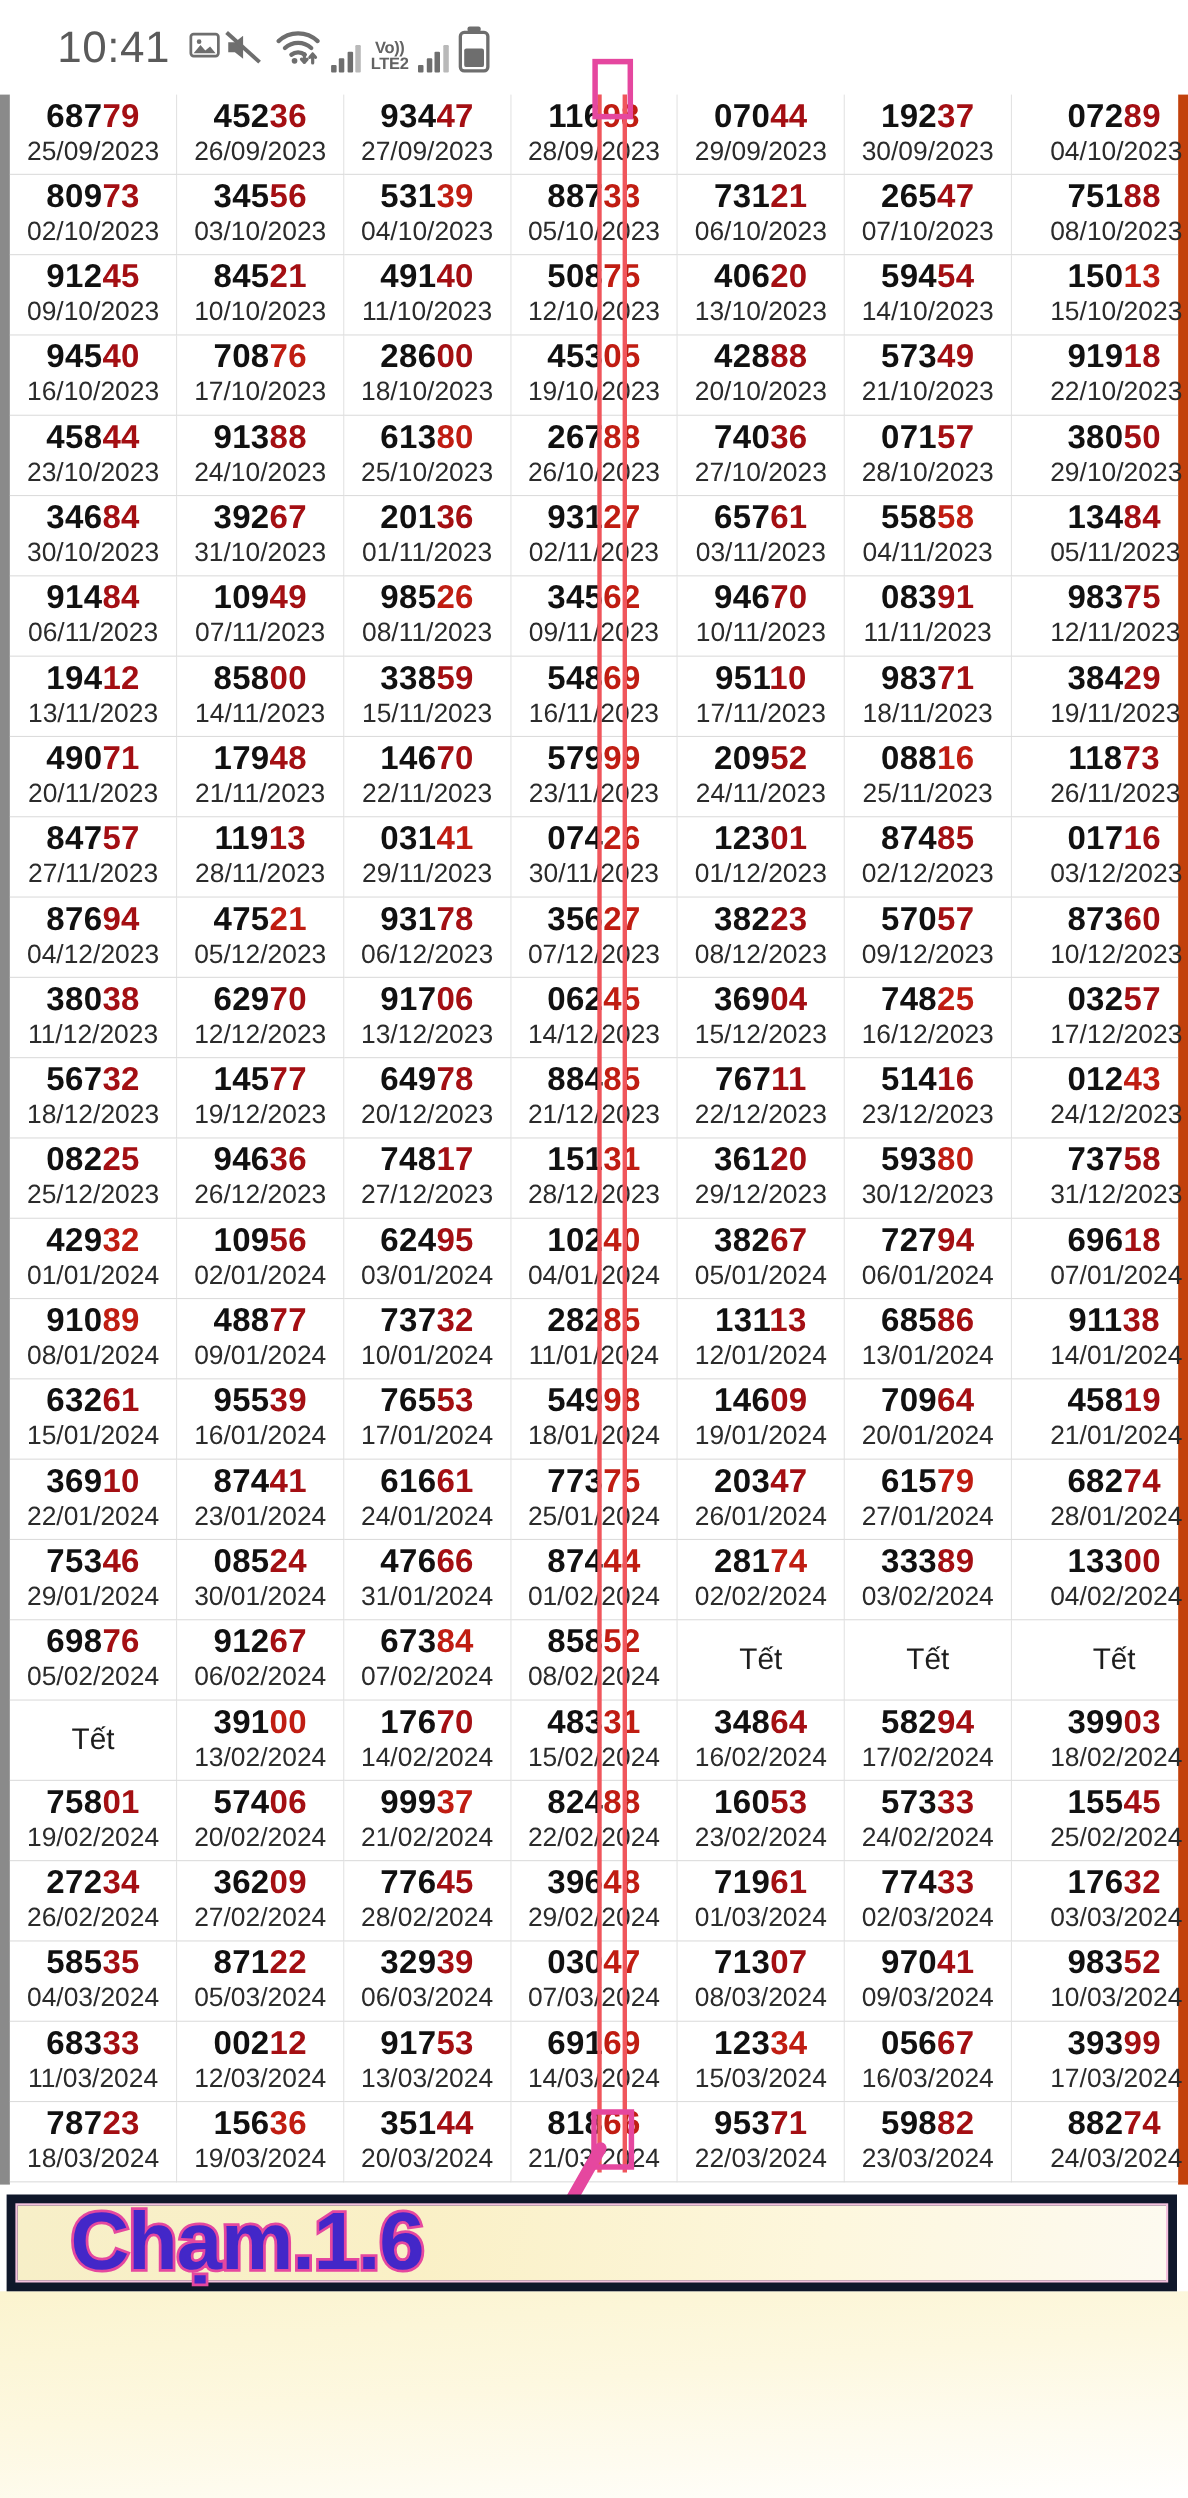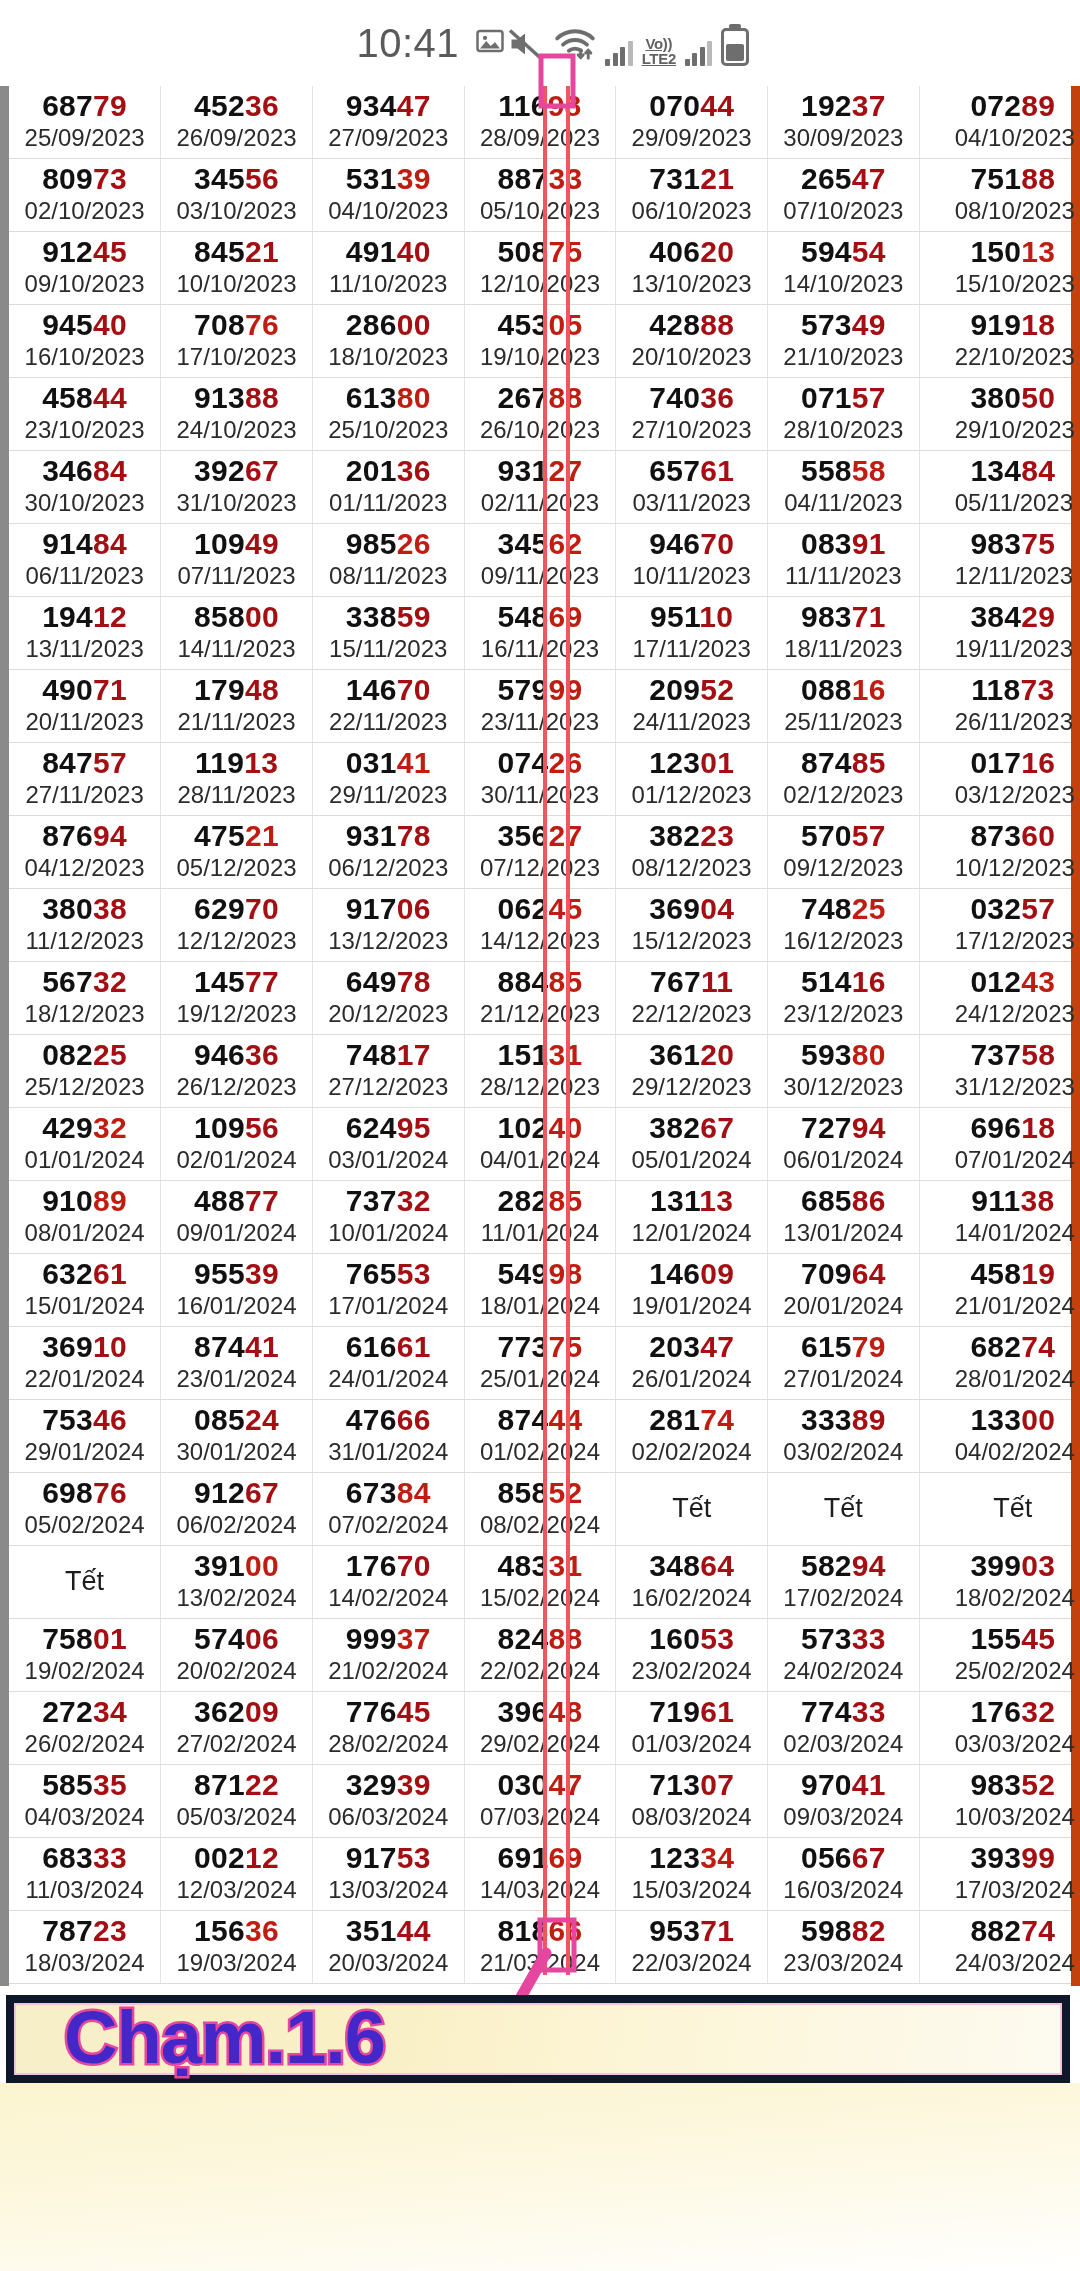--- a/index.html
+++ b/index.html
@@ -7,30 +7,30 @@
     width:1080px; height:2271px;
     background:#ffffff;
     font-family:"Liberation Sans", sans-serif;
     overflow:hidden;
   }
   #app { position:relative; width:1080px; height:2271px; background:#fff; }
 
   
   .statusbar{
     position:absolute; top:0; left:0; width:1080px; height:86px;
-    display:flex; align-items:center; justify-content:center;
+    display:flex; align-items:center; justify-content:flex-start;
     padding:0 26px 0 52px; background:#ffffff;
   }
   .sb-left{ display:flex; align-items:center; gap:16px; }
   .sb-clock{ font-size:40px; color:#5a5a5a; letter-spacing:0.5px; font-family:"Liberation Sans",sans-serif; }
   .sb-right{ display:flex; align-items:flex-end; gap:9px; height:46px; }
   .ic{ display:block; }
 
   .volte{ display:flex; flex-direction:column; align-items:center; justify-content:center;
-          color:#636363; font-size:15px; line-height:15px; font-weight:700; letter-spacing:-0.3px;text-decoration:underline;}
+          color:#636363; font-size:15px; line-height:15px; font-weight:700; letter-spacing:-0.3px;}
 
   .bars{ display:flex; align-items:flex-end; gap:2.5px; height:26px; }
   .bars i{ display:block; width:5px; background:#6e6e6e; border-radius:1px; }
   .bars i:nth-child(1){height:7px;}
   .bars i:nth-child(2){height:13px;}
   .bars i:nth-child(3){height:19px;}
   .bars i:nth-child(4){height:25px; background:#b9b9b9;}
 
   .batt{ width:28px; height:38px; border:3px solid #6e6e6e; border-radius:5px; position:relative;
          display:flex; align-items:flex-end; padding:2px;}

